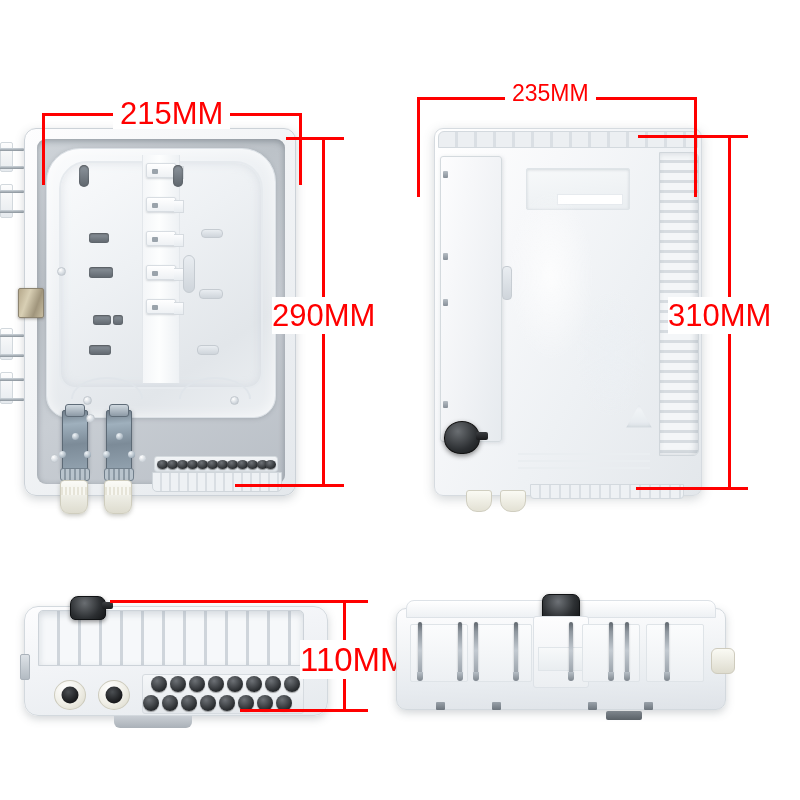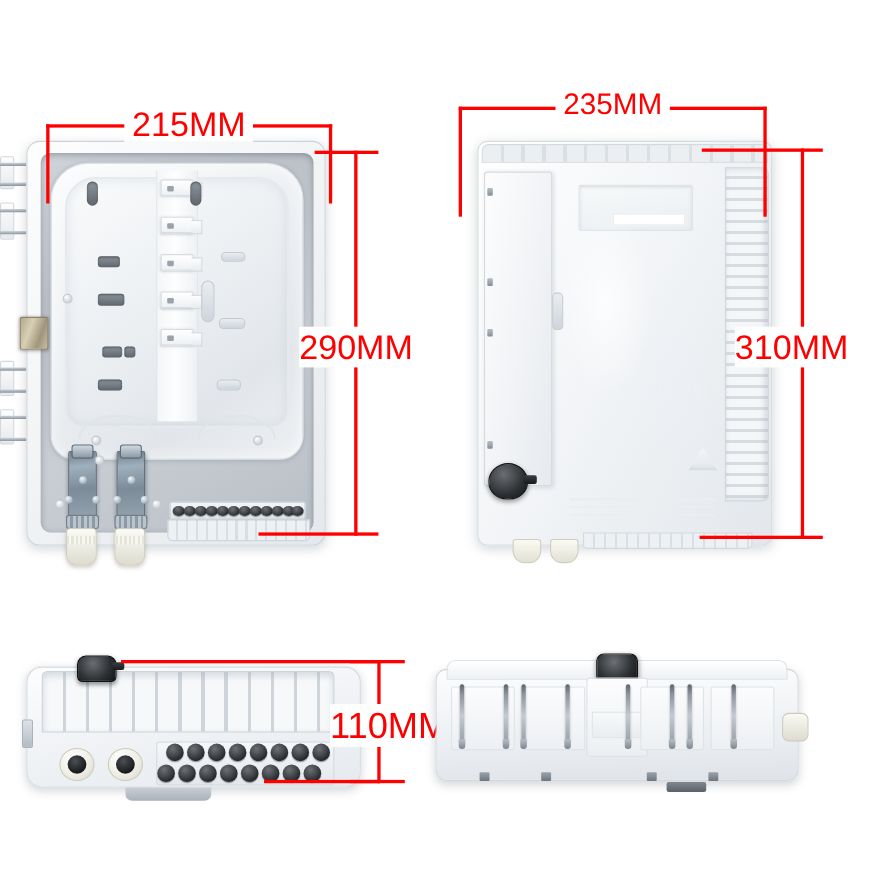--- a/index.html
+++ b/index.html
@@ -458,21 +458,21 @@
     <div class="p2-knob" style="left:10px; bottom:42px;"></div>
     <div class="p2-gland" style="left:32px; bottom:-16px;"></div>
     <div class="p2-gland" style="left:66px; bottom:-16px;"></div>
     <div class="p2-botfins"></div>
   </div>
 
   <div>
     <div class="dim-line-h" style="left:417px; top:97px; width:280px;"></div>
     <div class="dim-tick-v" style="left:417px; top:97px; height:100px;"></div>
     <div class="dim-tick-v" style="left:694px; top:97px; height:100px;"></div>
-    <div class="dim-label h" style="left:505px; top:82px; font-size:27px;">235MM</div>
+    <div class="dim-label h" style="left:505px; top:82px; font-size:23px;">235MM</div>
   </div>
 
   <div>
     <div class="dim-line-v" style="left:728px; top:135px; height:355px;"></div>
     <div class="dim-tick-h" style="left:638px; top:135px; width:110px;"></div>
     <div class="dim-tick-h" style="left:636px; top:487px; width:112px;"></div>
     <div class="dim-label v" style="left:668px; top:297px; font-size:31px;">310MM</div>
   </div>
 
   <div class="panel" id="p3">

